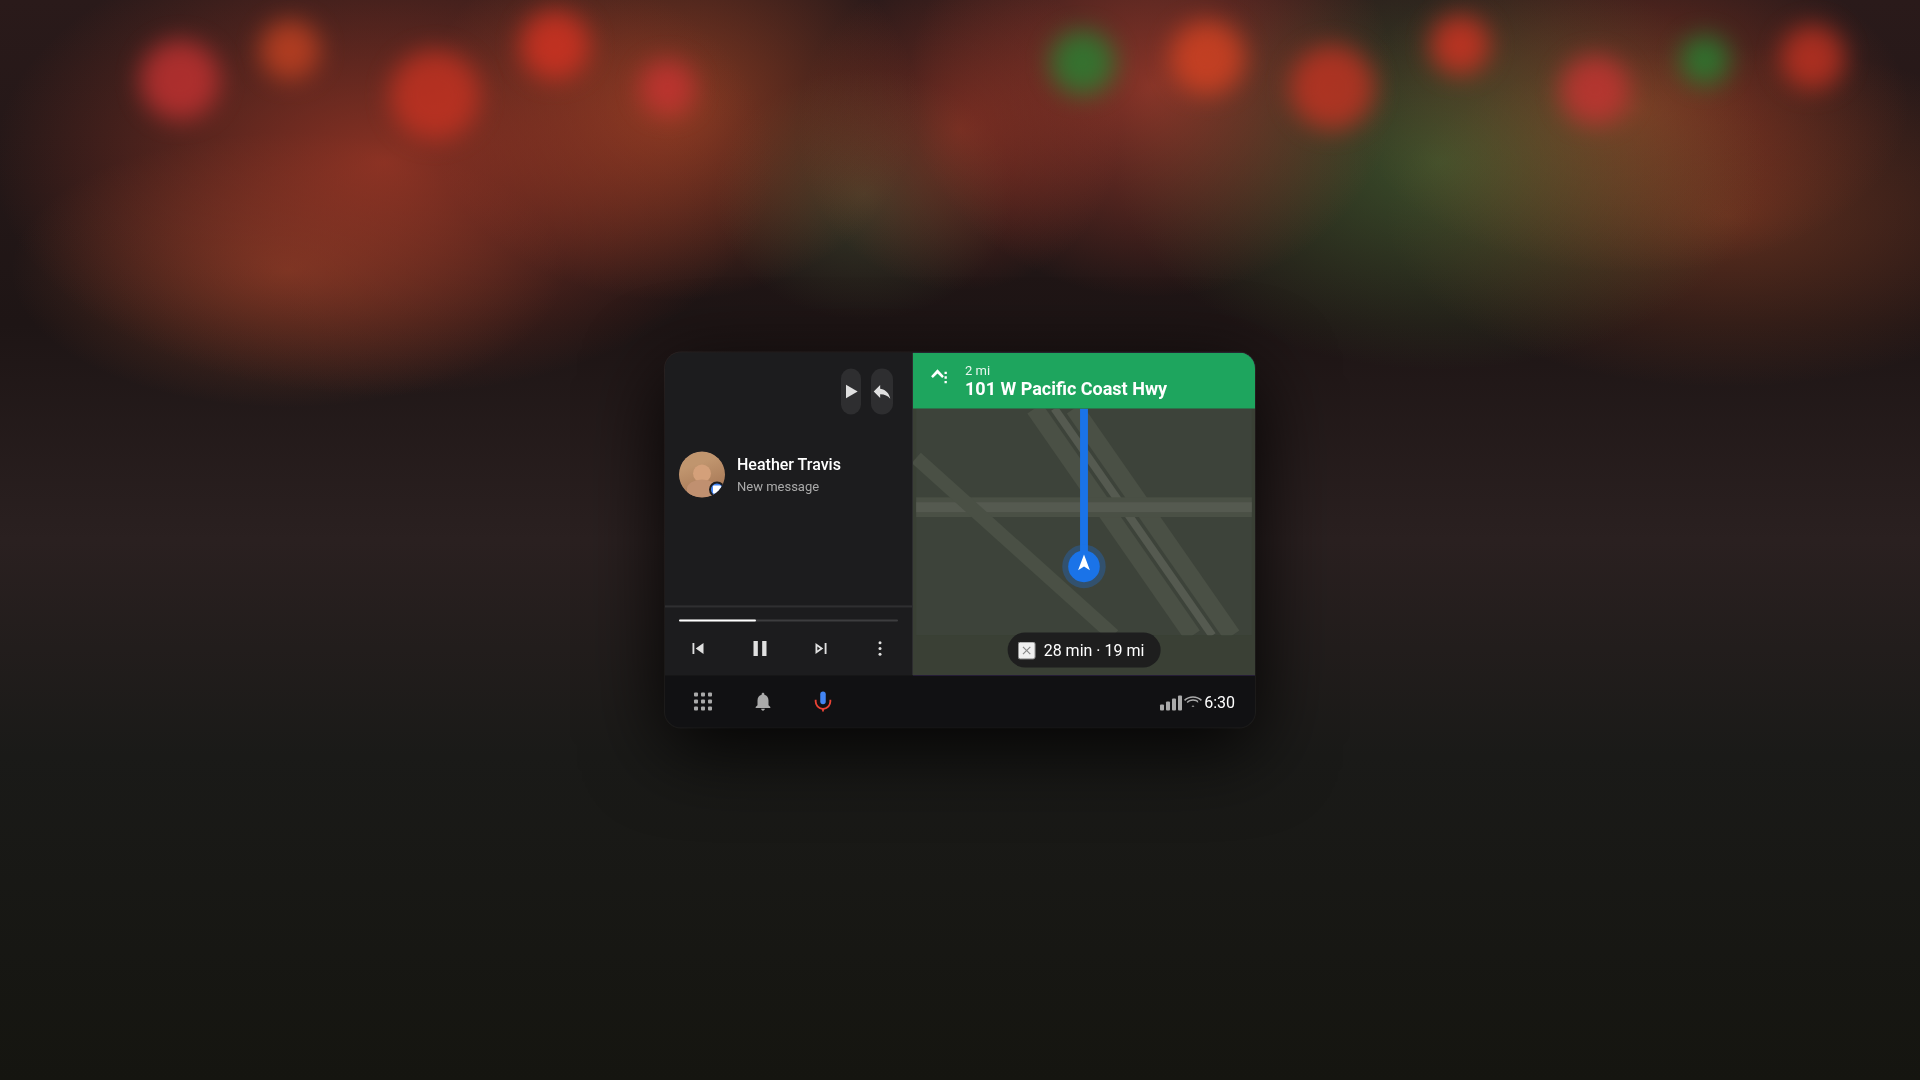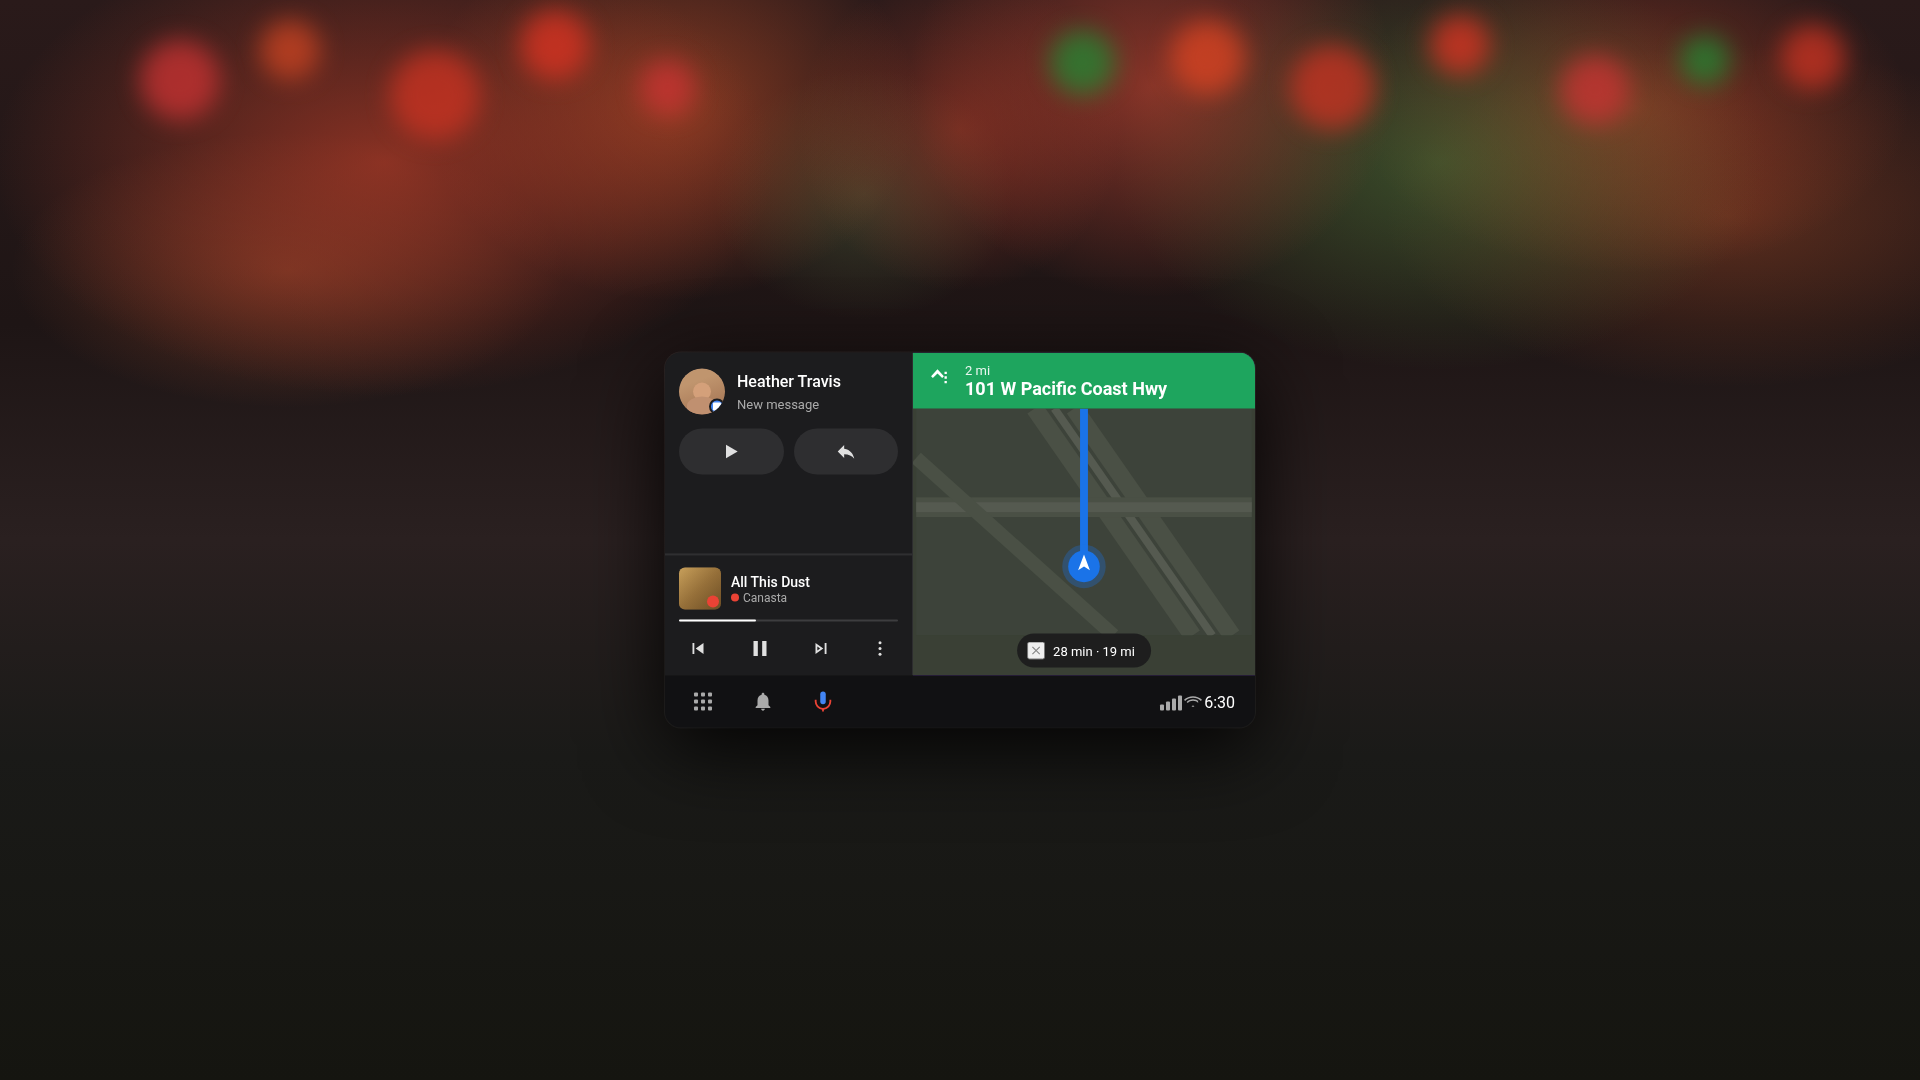--- a/index.html
+++ b/index.html
@@ -75,21 +75,21 @@
       background: #1c1c1e;
       display: flex;
       flex-direction: column;
       border-right: 1px solid rgba(255,255,255,0.08);
     }
 
     
     .message-card {
       padding: 16px 14px 12px 14px;
       display: flex;
-      flex-direction: column;
+      flex-direction: row;
       border-bottom: 1px solid rgba(255,255,255,0.1);
       flex: 1;
     }
 
     .message-header {
       display: flex;
       align-items: center;
       gap: 12px;
       margin-bottom: 14px;
     }
@@ -381,21 +381,21 @@
       height: 18px;
       display: flex;
       align-items: center;
       justify-content: center;
       color: #888;
       font-size: 12px;
       cursor: pointer;
     }
 
     .eta-text {
-      font-size: 13px;
+      font-size: 16px;
       color: #ffffff;
       font-weight: 400;
     }
 
     
     .bottom-bar {
       height: 52px;
       background: #111113;
       display: flex;
       align-items: center;
@@ -516,33 +516,20 @@
           </button>
           <button class="action-btn">
             <svg width="22" height="22" viewBox="0 0 24 24">
               <path d="M10 9V5l-7 7 7 7v-4.1c5 0 8.5 1.6 11 5.1-1-5-4-10-11-11z" fill="#e0e0e0"></path>
             </svg>
           </button>
         </div>
       </div>
 
       <div class="music-card">
-        <div class="music-header">
-          <div class="album-art">
-            <div class="album-art-overlay"></div>
-            <div class="recording-badge"></div>
-          </div>
-          <div class="music-info">
-            <div class="music-title">All This Dust</div>
-            <div class="music-artist">
-              <div class="music-artist-dot"></div>
-              <span>Canasta</span>
-            </div>
-          </div>
-        </div>
 
         <div class="progress-bar">
           <div class="progress-fill"></div>
         </div>
 
         <div class="music-controls">
           <button class="control-btn">
             <svg width="22" height="22" viewBox="0 0 24 24">
               <path d="M6 6h2v12H6zm3.5 6l8.5 6V6z" fill="#e0e0e0"></path>
             </svg>

